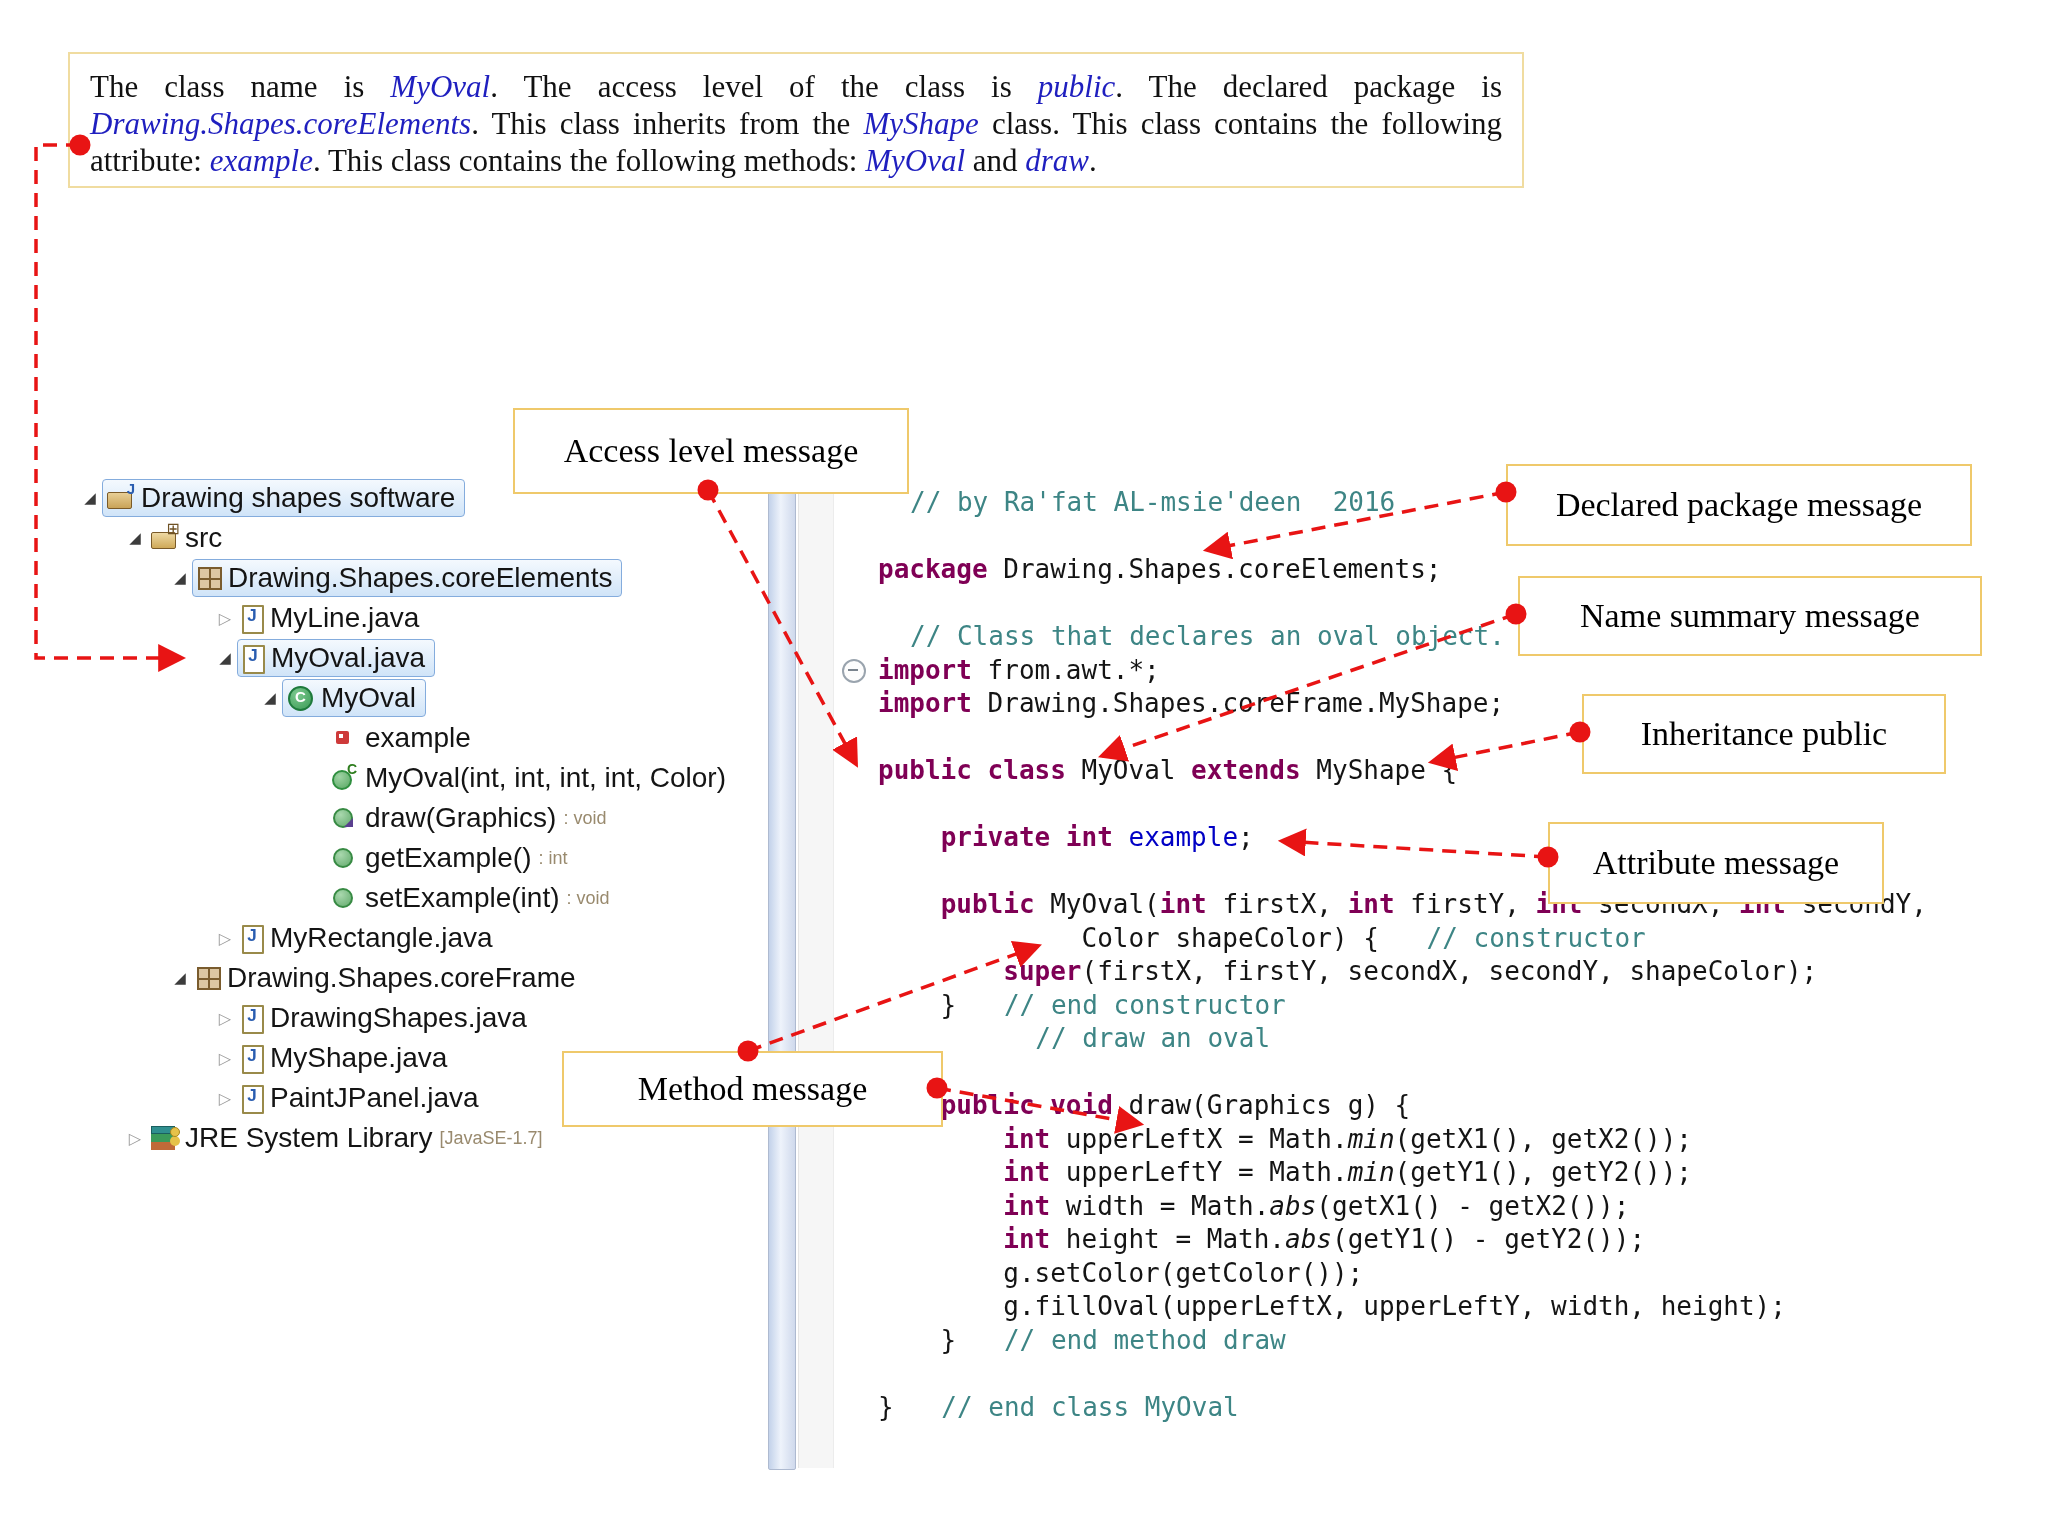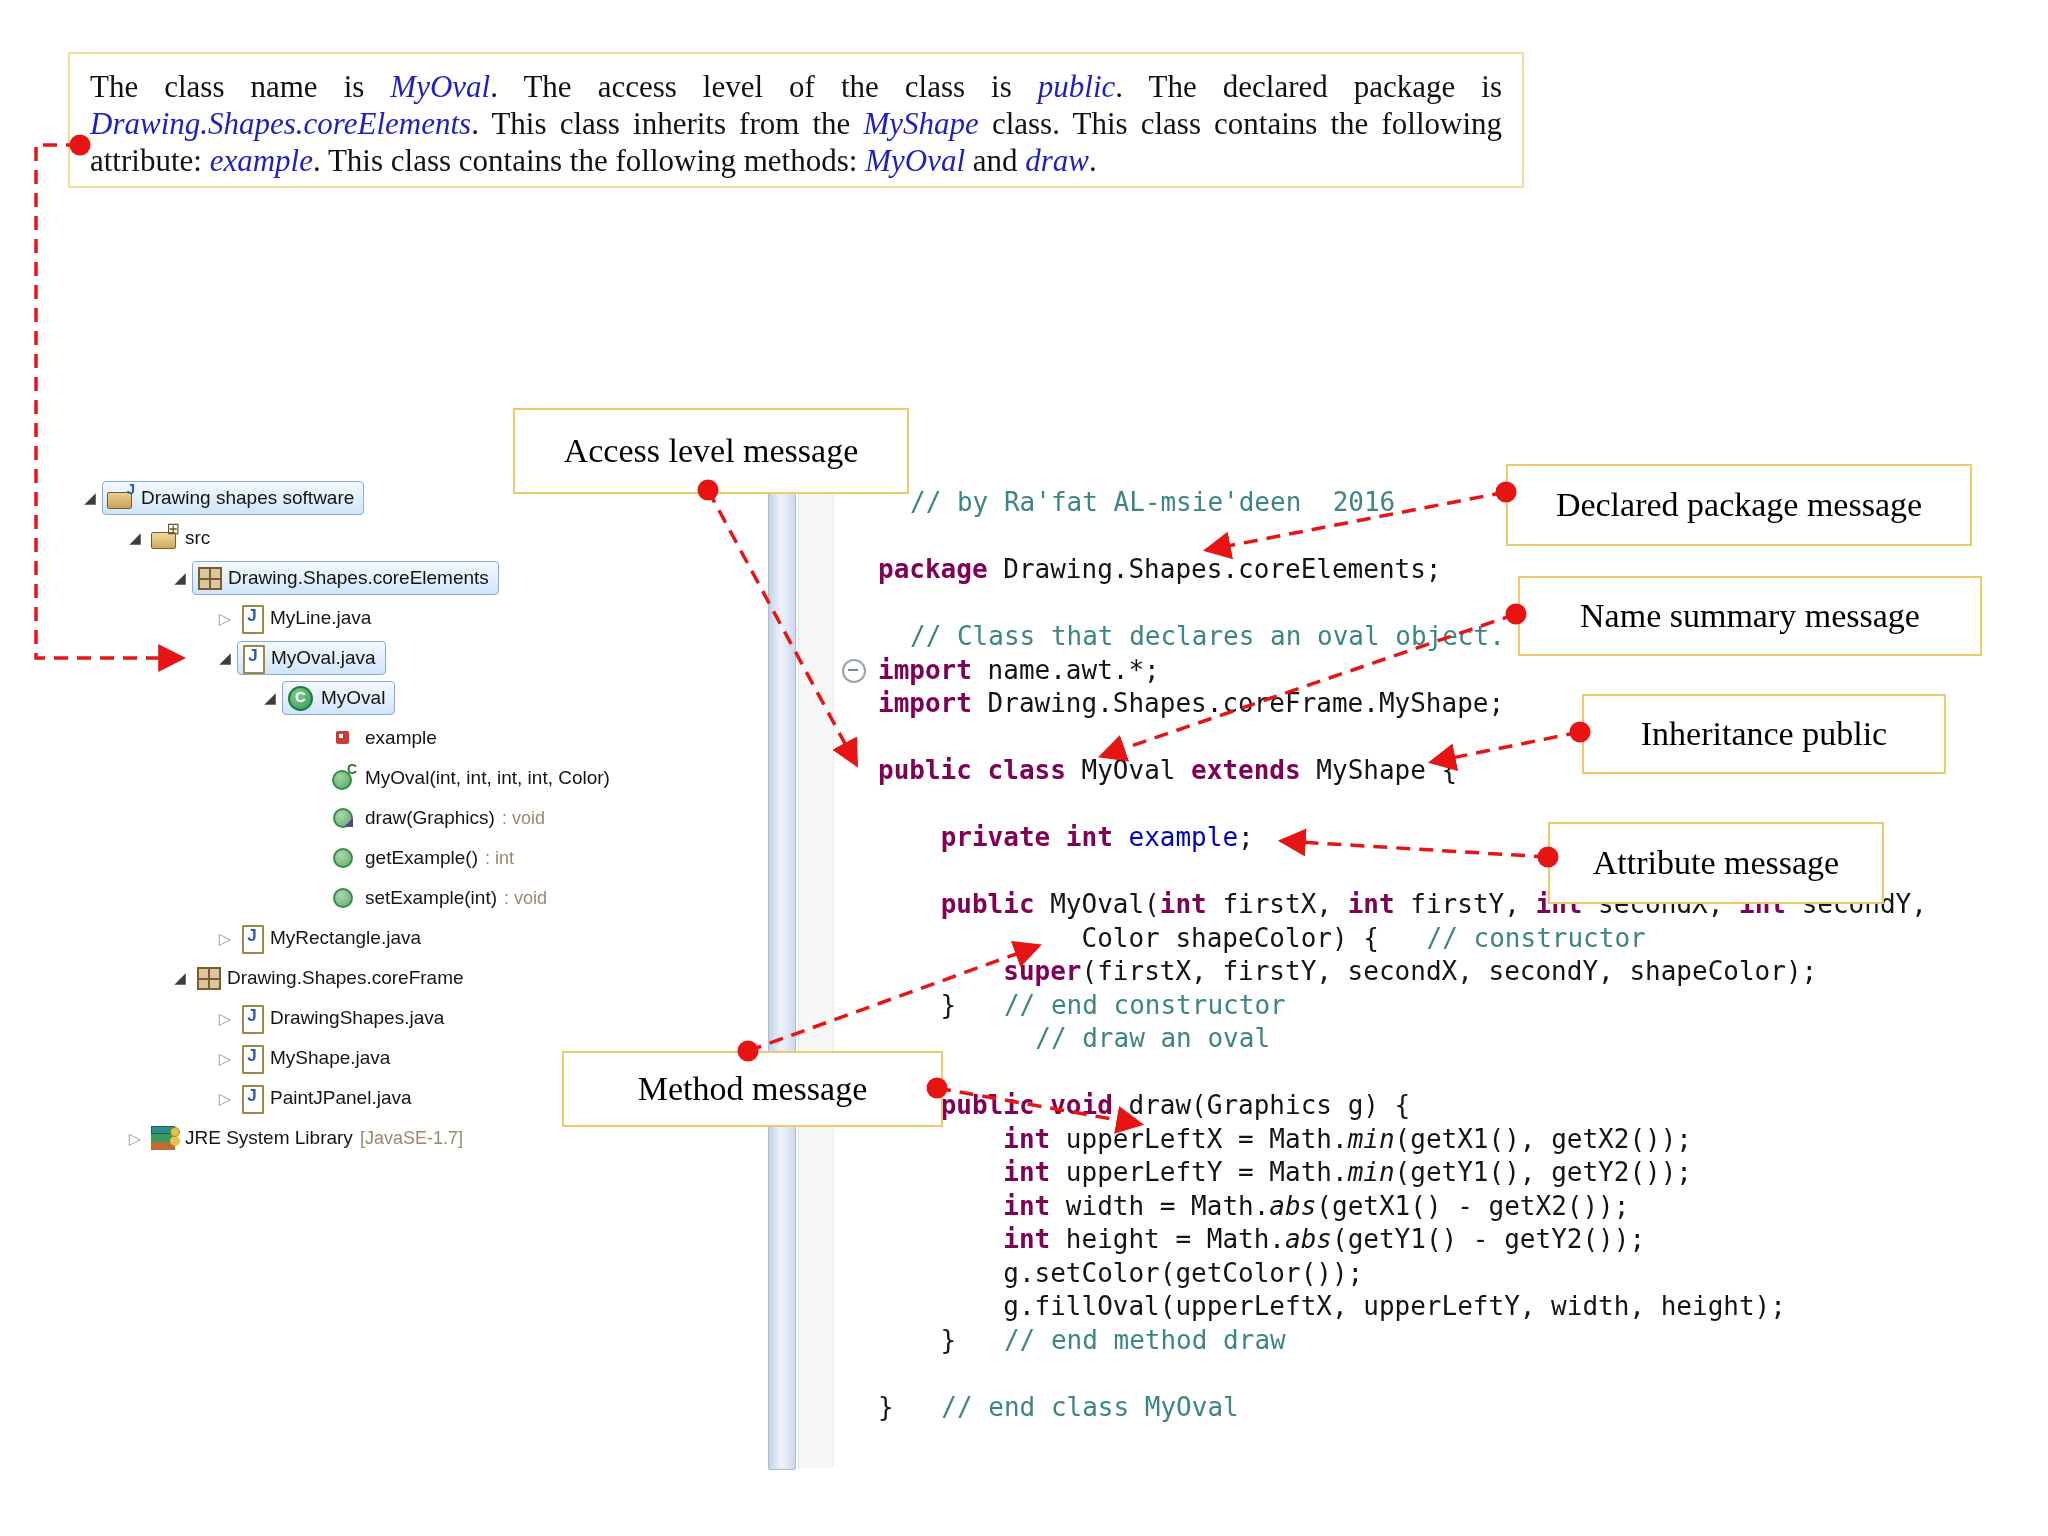--- a/index.html
+++ b/index.html
@@ -20,21 +20,21 @@
   #summary-box .seg-b{color:#1F1FBF;font-style:italic;}
 
   
   #tree{position:absolute;left:58px;top:478px;z-index:2;}
   .trow{display:flex;align-items:center;height:40px;white-space:nowrap;}
   .arrow{display:inline-block;width:24px;text-align:center;flex:none;font-size:15px;color:#3c3c3c;}
   .arrow.col{color:#9a9a9a;font-size:16px;}
   .selwrap{display:flex;align-items:center;gap:7px;padding:2px 9px 2px 4px;border-radius:4px;}
   .selwrap.on{border:1.5px solid var(--sel-border);
     background:linear-gradient(#f4f9fe,#d0e4f8);}
-  .tlabel{font-size:19px;color:#141414;}
+  .tlabel{font-size:28px;color:#141414;}
   .tsuffix{font-size:18px;color:var(--decorator);}
 
   
   .ic{display:inline-block;position:relative;width:27px;height:28px;flex:none;}
   .ic-java-project::before{content:"";position:absolute;left:0;bottom:3px;width:23px;height:15px;
     background:linear-gradient(#e8cf96,#c9a358);border:1.5px solid #7a5a28;border-radius:2px;}
   .ic-java-project::after{content:"J";position:absolute;right:-1px;top:-4px;color:#2a5db0;
     font-weight:bold;font-size:15px;}
   .ic-source-folder::before{content:"";position:absolute;left:0;bottom:3px;width:23px;height:15px;
     background:linear-gradient(#eed9a4,#cfa958);border:1.5px solid #7a5a28;border-radius:2px;}
@@ -244,21 +244,21 @@
   <div id="scrollbar"></div>
   <div id="gutter"></div>
   <div id="fold" style="left: 842px; top: 659.25px;"></div>
 
   <div id="code">
       <div class="cline"><span class="t-c">// by Ra'fat AL-msie'deen  2016</span></div>
       <div class="cline"></div>
       <div class="cline"><span class="t-k">package</span><span class="t-p"> Drawing.Shapes.coreElements;</span></div>
       <div class="cline"></div>
       <div class="cline"><span class="t-c">// Class that declares an oval object.</span></div>
-      <div class="cline"><span class="t-k">import</span><span class="t-p"> name.awt.*;</span></div>
+      <div class="cline"><span class="t-k">import</span><span class="t-p"> from.awt.*;</span></div>
       <div class="cline"><span class="t-k">import</span><span class="t-p"> Drawing.Shapes.coreFrame.MyShape;</span></div>
       <div class="cline"></div>
       <div class="cline"><span class="t-k">public</span><span class="t-p"> </span><span class="t-k">class</span><span class="t-p"> MyOval </span><span class="t-k">extends</span><span class="t-p"> MyShape {</span></div>
       <div class="cline"></div>
       <div class="cline"><span class="t-p">    </span><span class="t-k">private</span><span class="t-p"> </span><span class="t-k">int</span><span class="t-p"> </span><span class="t-f">example</span><span class="t-p">;</span></div>
       <div class="cline"></div>
       <div class="cline"><span class="t-p">    </span><span class="t-k">public</span><span class="t-p"> MyOval(</span><span class="t-k">int</span><span class="t-p"> firstX, </span><span class="t-k">int</span><span class="t-p"> firstY, </span><span class="t-k">int</span><span class="t-p"> secondX, </span><span class="t-k">int</span><span class="t-p"> secondY,</span></div>
       <div class="cline"><span class="t-p">             Color shapeColor) { </span><span class="t-c">// constructor</span></div>
       <div class="cline"><span class="t-p">        </span><span class="t-k">super</span><span class="t-p">(firstX, firstY, secondX, secondY, shapeColor);</span></div>
       <div class="cline"><span class="t-p">    } </span><span class="t-c">// end constructor</span></div>

